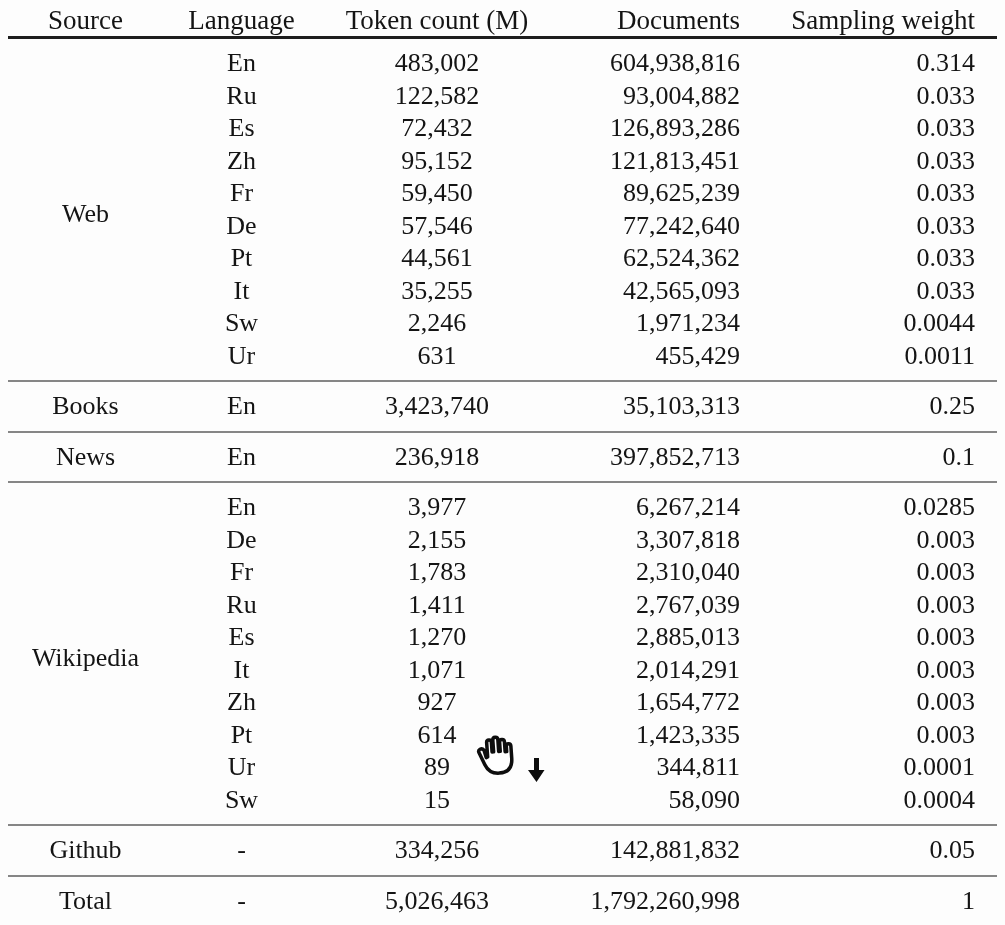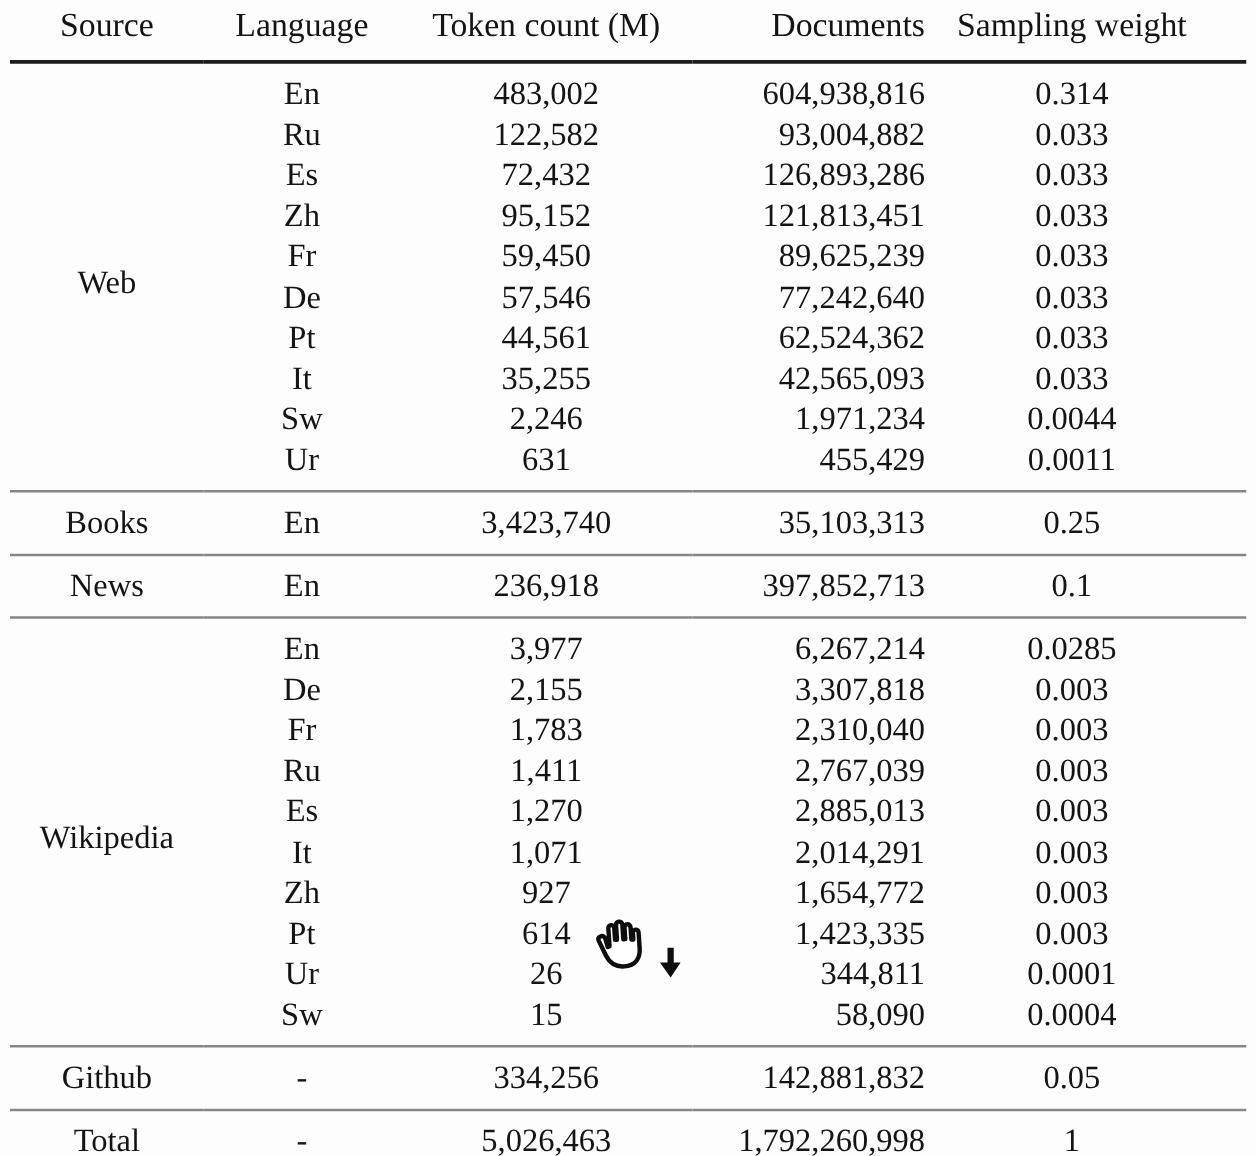--- a/index.html
+++ b/index.html
@@ -16,42 +16,42 @@
     left: 8px; top: 0;
     width: 989px;
     border-collapse: collapse;
     table-layout: fixed;
     font-size: 26px;
   }
   thead { border-bottom: 3px solid #1d1d1d; }
   thead th {
     font-weight: normal;
     font-size: 27px;
-    padding: 5px 0 12px 0;
+    padding: 5px 0 0 0;
     white-space: nowrap;
   }
   tbody + tbody { border-top: 2px solid #868686; }
   td {
     height: 32.5px;
     padding: 0;
     line-height: 1;
     vertical-align: middle;
     white-space: nowrap;
   }
   tbody tr:first-child td { padding-top: 8px; }
   tbody tr:last-child td { padding-bottom: 8px; }
   
   col.c-src  { width: 155px; }
   col.c-lang { width: 157px; }
   col.c-tok  { width: 234px; }
   col.c-docs { width: 186px; }
   col.c-wt   { width: 257px; }
   .a-center { text-align: center; }
   .a-right  { text-align: right; }
-  .pad-wt   { padding-right: 22px; text-align: center; }
+  .pad-wt   { padding-right: 22px; }
   
   .cursor-overlay {
     position: absolute;
     left: 470px; top: 716px;
     width: 80px; height: 75px;
     pointer-events: none;
   }
   .cursor-overlay svg { position: absolute; }
   .hand-svg  { left: 2px; top: 4px; }
   .arrow-svg { left: 58px; top: 42px; }
@@ -203,21 +203,21 @@
         <td class="a-right pad-wt">0.003</td>
       </tr>
       <tr>
         <td class="a-center">Pt</td>
         <td class="a-center">614</td>
         <td class="a-right">1,423,335</td>
         <td class="a-right pad-wt">0.003</td>
       </tr>
       <tr>
         <td class="a-center">Ur</td>
-        <td class="a-center">26</td>
+        <td class="a-center">89</td>
         <td class="a-right">344,811</td>
         <td class="a-right pad-wt">0.0001</td>
       </tr>
       <tr>
         <td class="a-center">Sw</td>
         <td class="a-center">15</td>
         <td class="a-right">58,090</td>
         <td class="a-right pad-wt">0.0004</td>
       </tr>
     </tbody>

